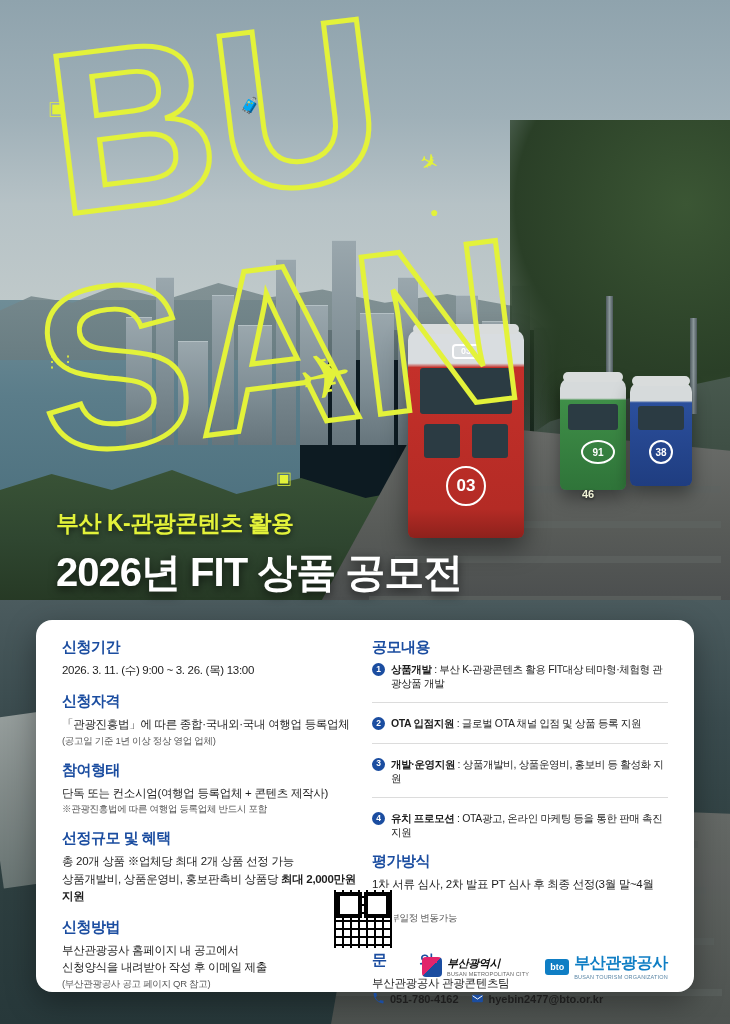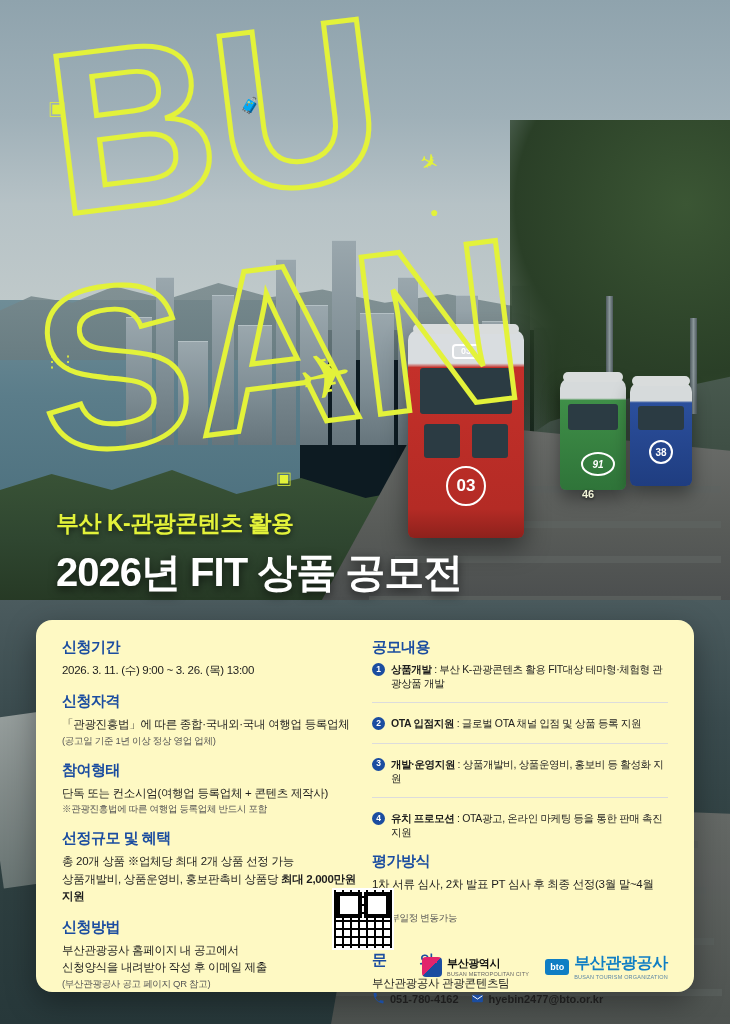--- a/index.html
+++ b/index.html
@@ -124,21 +124,21 @@
     text-shadow: 0 2px 6px rgba(0,0,0,.6);
   }
   .title-main {
     color: #ffffff; font-size: 40px; font-weight: bold; letter-spacing: -1px;
     margin-top: 6px; text-shadow: 0 3px 10px rgba(0,0,0,.65);
   }
 
   
   .card {
     position: absolute; left: 36px; top: 620px; width: 658px; height: 372px;
-    background: #fef9c3; border-radius: 16px;
+    background: #ffffff; border-radius: 16px;
     box-shadow: 0 10px 30px rgba(0,0,0,.35);
     z-index: 7; padding: 18px 26px 14px 26px;
     display: flex; gap: 14px;
   }
   .col-left { width: 300px; }
   .col-right { width: 300px; }
 
   .sec { margin-bottom: 13px; }
   .sec-h {
     color: #1b4da0; font-size: 15px; font-weight: bold; margin-bottom: 5px;
@@ -185,21 +185,21 @@
   
   .logos {
     position: absolute; right: 26px; bottom: 12px;
     display: flex; align-items: center; gap: 16px;
   }
   .logo-b { display: flex; align-items: center; gap: 5px; }
   .mark-busan {
     width: 20px; height: 20px; border-radius: 4px;
     background: linear-gradient(135deg,#e2246b 0%, #e2246b 50%, #1b4da0 50%, #1b4da0 100%);
   }
-  .logo-txt-main { font-size: 11px; font-weight: bold; color: #111; letter-spacing: -0.4px; }
+  .logo-txt-main { font-size: 11px; font-weight: bold; color: #111; letter-spacing: -0.4px; font-style: italic; }
   .logo-txt-sub { font-size: 5.5px; color: #666; letter-spacing: 0.2px; }
   .mark-bto {
     width: 24px; height: 16px; border-radius: 3px; background: #0f7ec4;
     color: #fff; font-size: 9px; font-weight: bold;
     display: flex; align-items: center; justify-content: center;
   }
   .logo-txt-bto { font-size: 16px; font-weight: bold; color: #0f7ec4; letter-spacing: -0.4px; }
   .logo-txt-bto-sub { font-size: 5.5px; color: #5b86a5; letter-spacing: 0.2px; }
 </style>
 </head>
@@ -248,21 +248,21 @@
     <div class="num" style="left:44px; top:14px; width:28px; height:15px; font-size:9px; line-height:11px; border-radius:4px;">03</div>
     <div class="win" style="left:12px; top:38px; width:92px; height:46px;"></div>
     <div class="win" style="left:16px; top:94px; width:36px; height:34px;"></div>
     <div class="win" style="left:64px; top:94px; width:36px; height:34px;"></div>
     <div class="num" style="left:38px; top:136px; width:40px; height:40px; font-size:17px; line-height:36px;">03</div>
   </div>
 
   <div class="tram tram-green">
     <div class="roof"></div>
     <div class="win" style="left:8px; top:26px; width:50px; height:26px;"></div>
-    <div class="num" style="left:21px; top:74px; width:34px; height:24px; font-size:10px; line-height:21px;font-style:italic;">91</div>
+    <div class="num" style="left:21px; top:62px; width:34px; height:24px; font-size:10px; line-height:21px;">91</div>
   </div>
 
   <div class="tram tram-blue">
     <div class="roof"></div>
     <div class="win" style="left:8px; top:24px; width:46px; height:24px;"></div>
     <div class="num" style="left:19px; top:58px; width:24px; height:24px; font-size:10px; line-height:21px;">38</div>
   </div>
 
   <div style="position:absolute; left:582px; top:488px; color:#f0f3d6; font-size:11px; font-weight:bold; text-shadow:0 1px 3px rgba(0,0,0,.7);">46</div>
 

